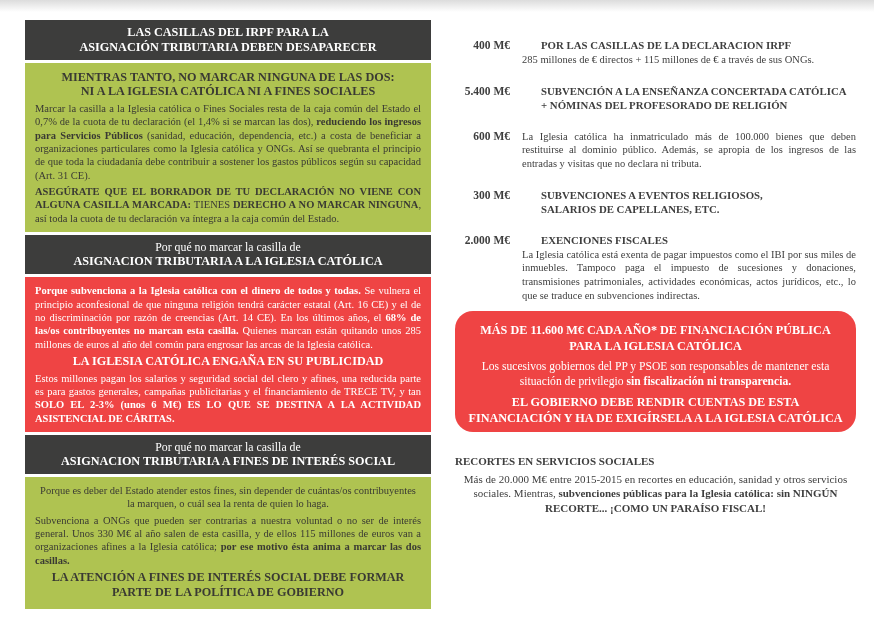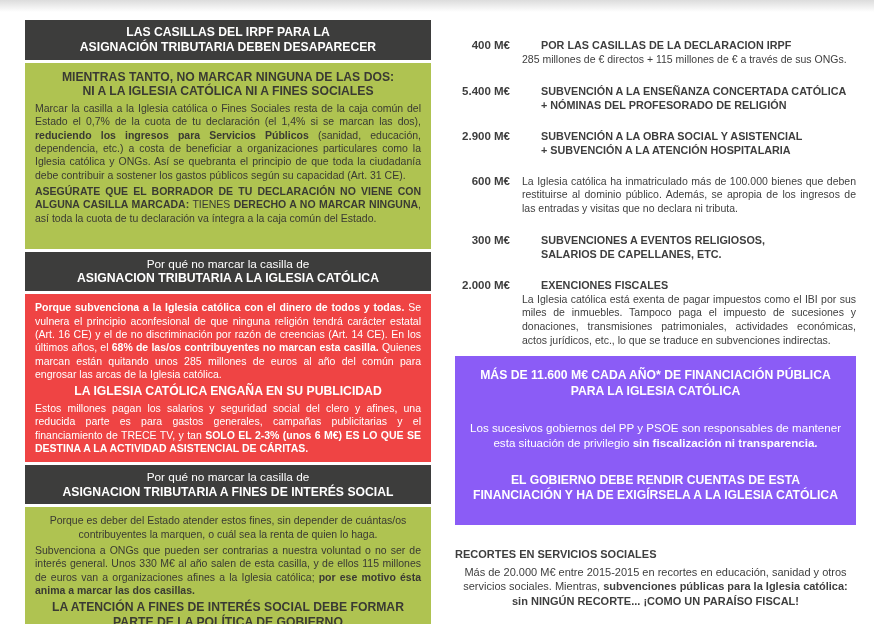--- a/index.html
+++ b/index.html
@@ -1,53 +1,53 @@
 <!DOCTYPE html>
 <html><head>
 <meta charset="utf-8">
 <style>
   html,body{margin:0;padding:0;background:#fff;}
   .page{
     position:relative;width:874px;height:624px;background:#ffffff;overflow:hidden;
-    font-family:Liberation Sans, sans-serif;color:#3e3e3e;
+    font-family:Liberation Serif, serif;color:#3e3e3e;
   }
   .top-shade{position:absolute;top:0;left:0;right:0;height:12px;
     background:linear-gradient(#dcdcdc,#ffffff);}
   .b{font-weight:bold;}
   .prelines{white-space:pre-line;}
 
   
   .col-left{position:absolute;left:25px;top:20px;width:406px;
     display:flex;flex-direction:column;gap:3px;}
   .dark-header{background:#3d3d3c;color:#ffffff;text-align:center;
     padding:5px 8px;line-height:1.22;}
   .dark-header .hl-bold{font-weight:bold;font-size:12.2px;}
   .dark-header .hl-reg{font-weight:normal;font-size:11.8px;}
-  .green-box{background:#afc351;color:#3a3a33;padding:4px 10px 24px;}
+  .green-box{background:#afc351;color:#3a3a33;padding:4px 10px 7px;}
   .magenta-box{background:#ef4444;color:#ffffff;padding:4px 10px 7px;}
   .box-heading{font-weight:bold;font-size:12.2px;text-align:center;
     line-height:1.2;margin:3px 0 3px;}
   .box-para{font-size:10.5px;line-height:1.27;text-align:justify;margin:3px 0 0;}
   .box-para.center{text-align:center;}
 
   
   .col-right{position:absolute;left:455px;top:24px;width:401px;}
   .rc-header{background:#3d3d3c;color:#ffffff;font-weight:bold;font-size:11.5px;
     text-align:center;line-height:1.3;padding:7px 9px;}
   .rc-list{margin-top:14px;display:flex;flex-direction:column;gap:17px;}
   .rc-item{display:flex;align-items:flex-start;}
   .rc-amount{width:55px;flex:0 0 55px;text-align:right;font-weight:bold;
     font-size:11.5px;line-height:1.25;margin-right:12px;}
   .rc-body{flex:1;}
   .rc-title{font-weight:bold;font-size:10.8px;line-height:1.3;padding-left:19px;}
   .rc-desc{font-size:10.5px;line-height:1.3;text-align:justify;margin-top:1px;}
-  .rc-darkbox{background:#8b5cf6;color:#ffffff;margin-top:9px;
-    padding:10px 12px 20px;text-align:center;}
+  .rc-darkbox{background:#ef4444;color:#ffffff;margin-top:9px;
+    padding:10px 12px 4px;text-align:center;border-radius:18px;}
   .rc-darkbox .db-h{font-weight:bold;font-size:12.2px;line-height:1.25;margin:2px 0;}
-  .rc-darkbox .db-p{font-size:11.6px;line-height:1.28;margin:22px 0;}
+  .rc-darkbox .db-p{font-size:11.6px;line-height:1.28;margin:6px 0;}
   .rc-recortes-title{font-weight:bold;font-size:11px;text-align:left;margin-top:23px;}
   .rc-recortes-para{font-size:11px;line-height:1.3;text-align:center;margin-top:5px;}
 </style>
 </head>
 <body>
 
 <div class="page">
   <div class="top-shade"></div>
 
   <div class="col-left">
@@ -101,27 +101,20 @@
       </div>
 
       <div class="rc-item">
         <div class="rc-amount">5.400 M€</div>
         <div class="rc-body">
           <div class="rc-title prelines">SUBVENCIÓN A LA ENSEÑANZA CONCERTADA CATÓLICA
 + NÓMINAS DEL PROFESORADO DE RELIGIÓN</div>
         </div>
       </div>
 
-      <div class="rc-item">
-        <div class="rc-amount">2.900 M€</div>
-        <div class="rc-body">
-          <div class="rc-title prelines">SUBVENCIÓN A LA OBRA SOCIAL Y ASISTENCIAL
-+ SUBVENCIÓN A LA ATENCIÓN HOSPITALARIA</div>
-        </div>
-      </div>
 
       <div class="rc-item">
         <div class="rc-amount">600 M€</div>
         <div class="rc-body">
           <div class="rc-desc">La Iglesia católica ha inmatriculado más de 100.000 bienes que deben restituirse al dominio público. Además, se apropia de los ingresos de las entradas y visitas que no declara ni tributa.</div>
         </div>
       </div>
 
       <div class="rc-item">
         <div class="rc-amount">300 M€</div>

